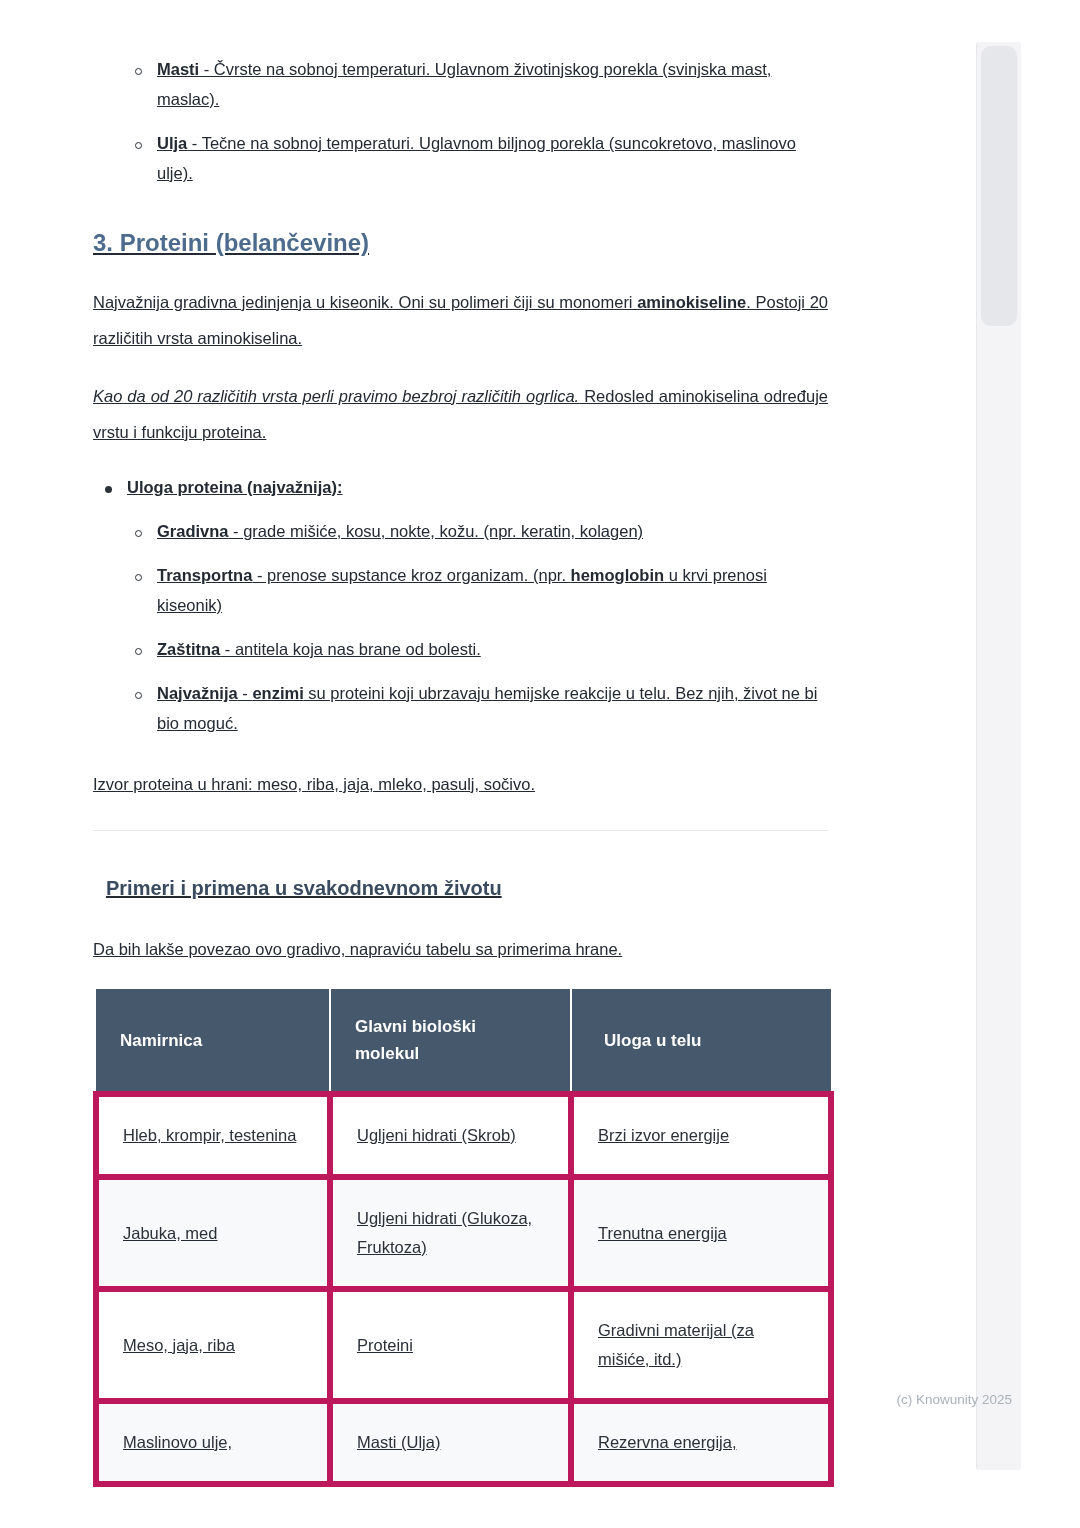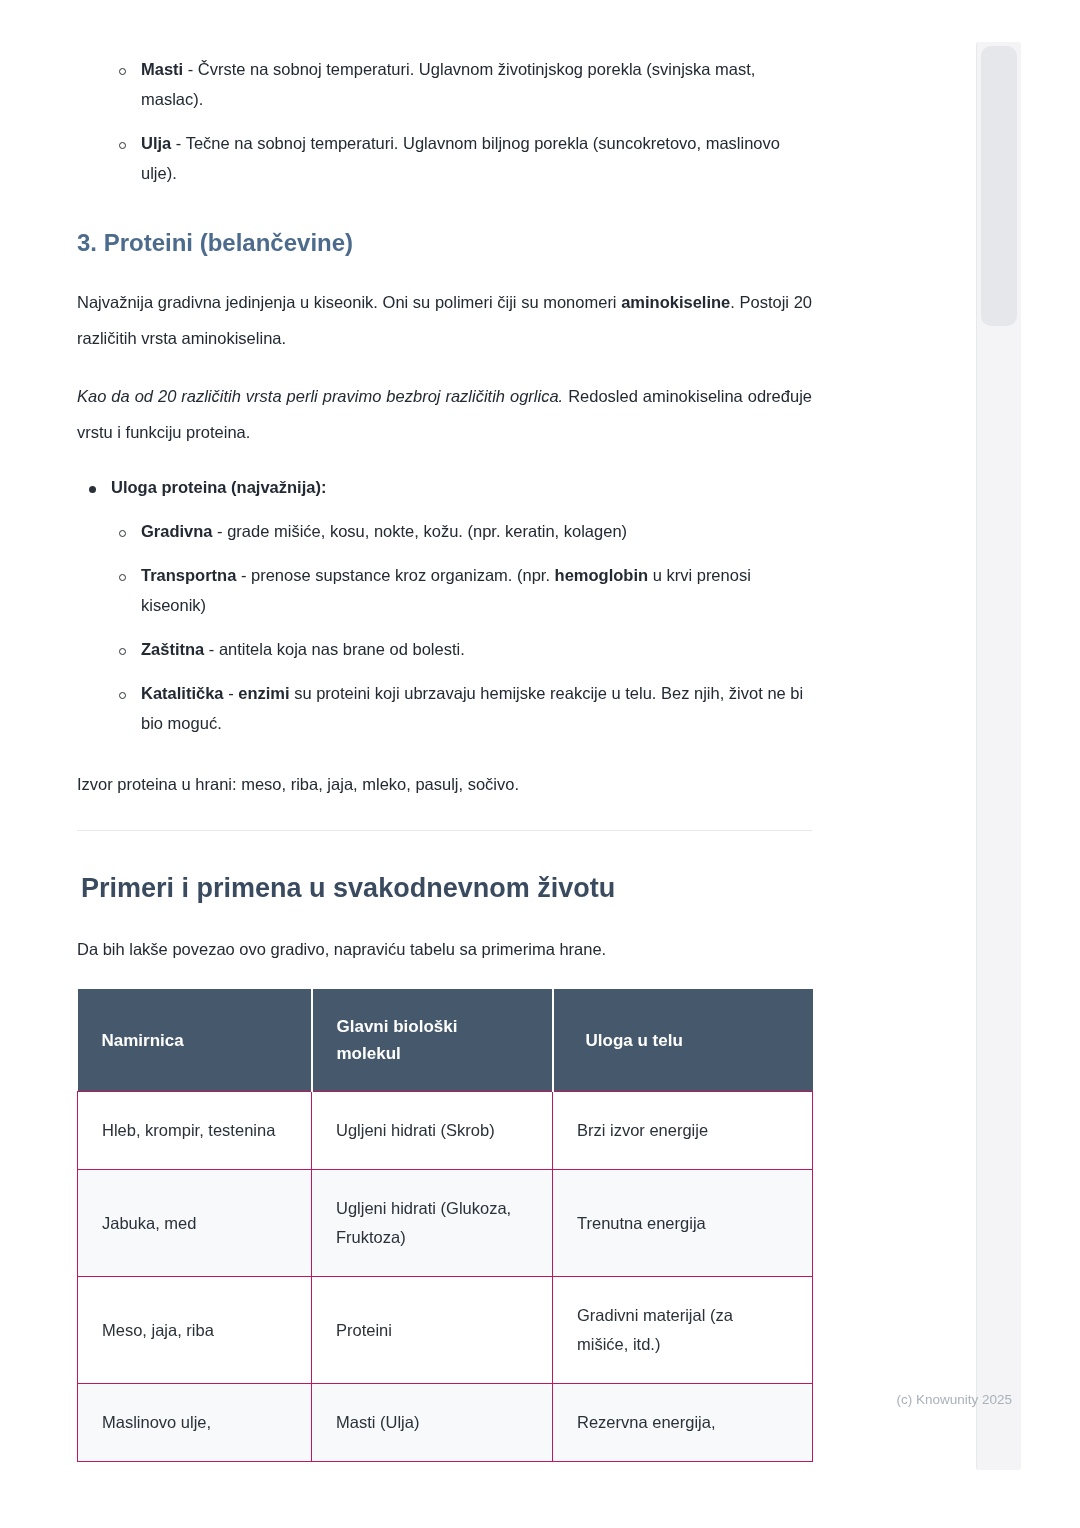--- a/index.html
+++ b/index.html
@@ -9,23 +9,24 @@
     width: 1080px;
     height: 1528px;
     background: #ffffff;
     overflow: hidden;
     font-family: "Liberation Sans", sans-serif;
     color: #232a33;
     font-size: 16.5px;
   }
   .content {
     position: absolute;
-    left: 77px;
+    left: 93px;
     top: 54px;
     width: 735px;
+    text-decoration: underline;
   }
 
   
   .li { display: flex; align-items: flex-start; margin-bottom: 14px; line-height: 30px; }
   .li:last-child { margin-bottom: 0; }
   .li1 { padding-left: 12px; }
   .li2 { padding-left: 42px; }
   .bullet-col { flex: 0 0 22px; }
   .circ {
     display: inline-block; width: 7px; height: 7px;
@@ -43,22 +44,22 @@
   .i { font-style: italic; }
 
   .para { line-height: 36px; margin: 22px 0; }
   .justify { text-align: justify; }
 
   h3.sec-h3 {
     font-size: 24px; font-weight: 700; color: #4d6b8c;
     margin: 40px 0 26px 0; line-height: 30px;
   }
   h2.sec-h2 {
-    font-size: 27px; font-weight: 700; color: #3a4b60;
-    margin: 40px 0 26px 4px; line-height: 34px;
+    font-size: 20px; font-weight: 700; color: #3a4b60;
+    margin: 40px 0 26px 13px; line-height: 34px;
   }
 
   .roles-list { margin-top: 22px; }
   .sub-list { margin-top: 2px; }
   .izvor { margin-top: 28px; margin-bottom: 0; }
 
   hr.divider {
     border: none; border-top: 1px solid #e7e9ec;
     margin: 28px 0 0 0;
   }
@@ -78,21 +79,21 @@
     text-align: left;
     vertical-align: middle;
     padding: 24px 24px;
     line-height: 27px;
     border-right: 2px solid #ffffff;
   }
   .food-table th:last-child { border-right: none; padding-left: 32px; }
   .hdr-wrap { display: inline-block; max-width: 172px; }
   .food-table td {
     padding: 24px 24px;
-    border: 1px solid #be185d;
+    border: 6px solid #be185d;
     font-size: 16.5px;
     line-height: 29px;
     vertical-align: middle;
     background: #ffffff;
     color: #2a3139;
   }
   .food-table tbody tr:nth-child(even) td { background: #f8f9fb; }
 
   
   .scroll-track {
@@ -157,21 +158,21 @@
         <div class="li li2">
           <span class="bullet-col"><span class="circ"></span></span>
           <span class="li-text"><span class="b">Transportna</span><span> - prenose supstance kroz organizam. (npr. </span><span class="b">hemoglobin</span><span> u krvi prenosi kiseonik)</span></span>
         </div>
         <div class="li li2">
           <span class="bullet-col"><span class="circ"></span></span>
           <span class="li-text"><span class="b">Zaštitna</span><span> - antitela koja nas brane od bolesti.</span></span>
         </div>
         <div class="li li2">
           <span class="bullet-col"><span class="circ"></span></span>
-          <span class="li-text"><span class="b">Katalitička</span><span> - </span><span class="b">enzimi</span><span> su proteini koji ubrzavaju hemijske reakcije u telu. Bez njih, život ne bi bio moguć.</span></span>
+          <span class="li-text"><span class="b">Najvažnija</span><span> - </span><span class="b">enzimi</span><span> su proteini koji ubrzavaju hemijske reakcije u telu. Bez njih, život ne bi bio moguć.</span></span>
         </div>
       </div>
     </div>
 
     <p class="para izvor">Izvor proteina u hrani: meso, riba, jaja, mleko, pasulj, sočivo.</p>
 
     <hr class="divider">
 
     <h2 class="sec-h2">Primeri i primena u svakodnevnom životu</h2>
 

